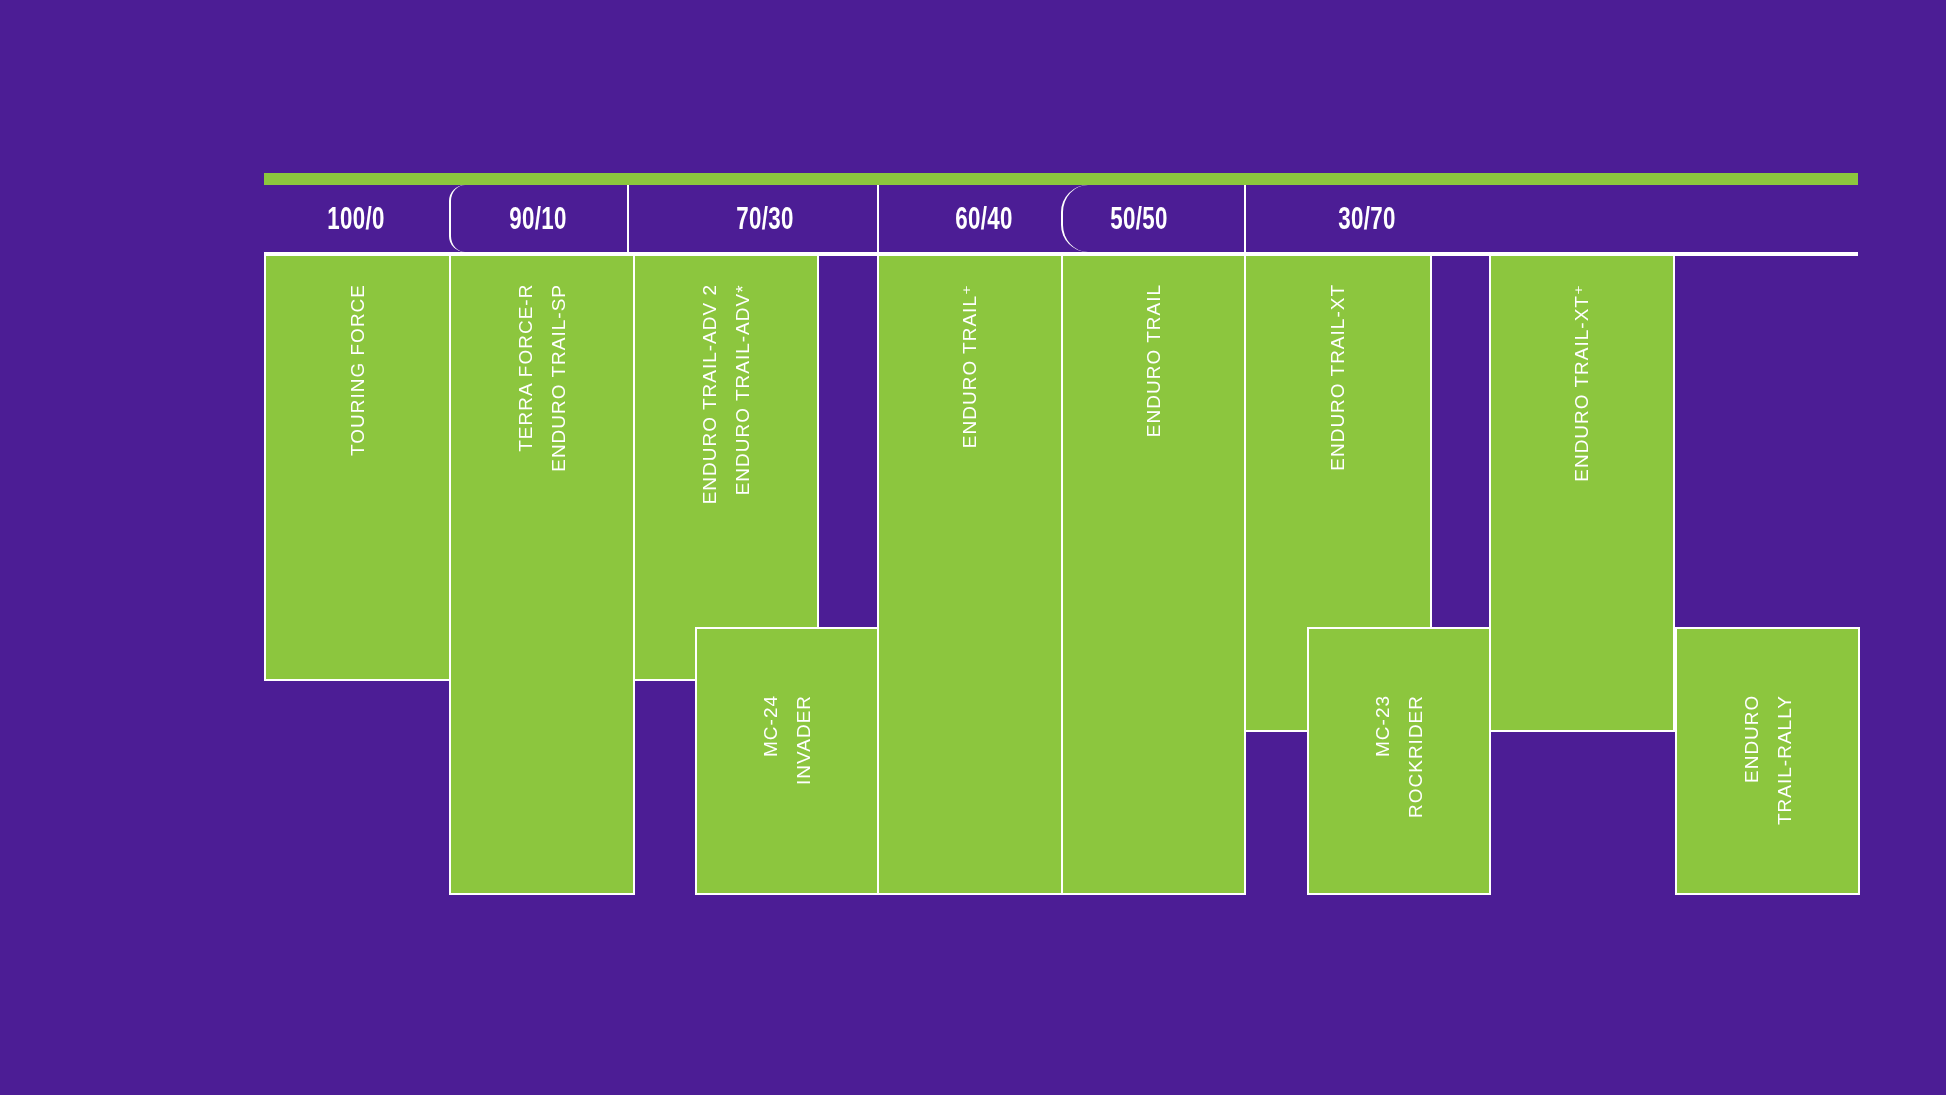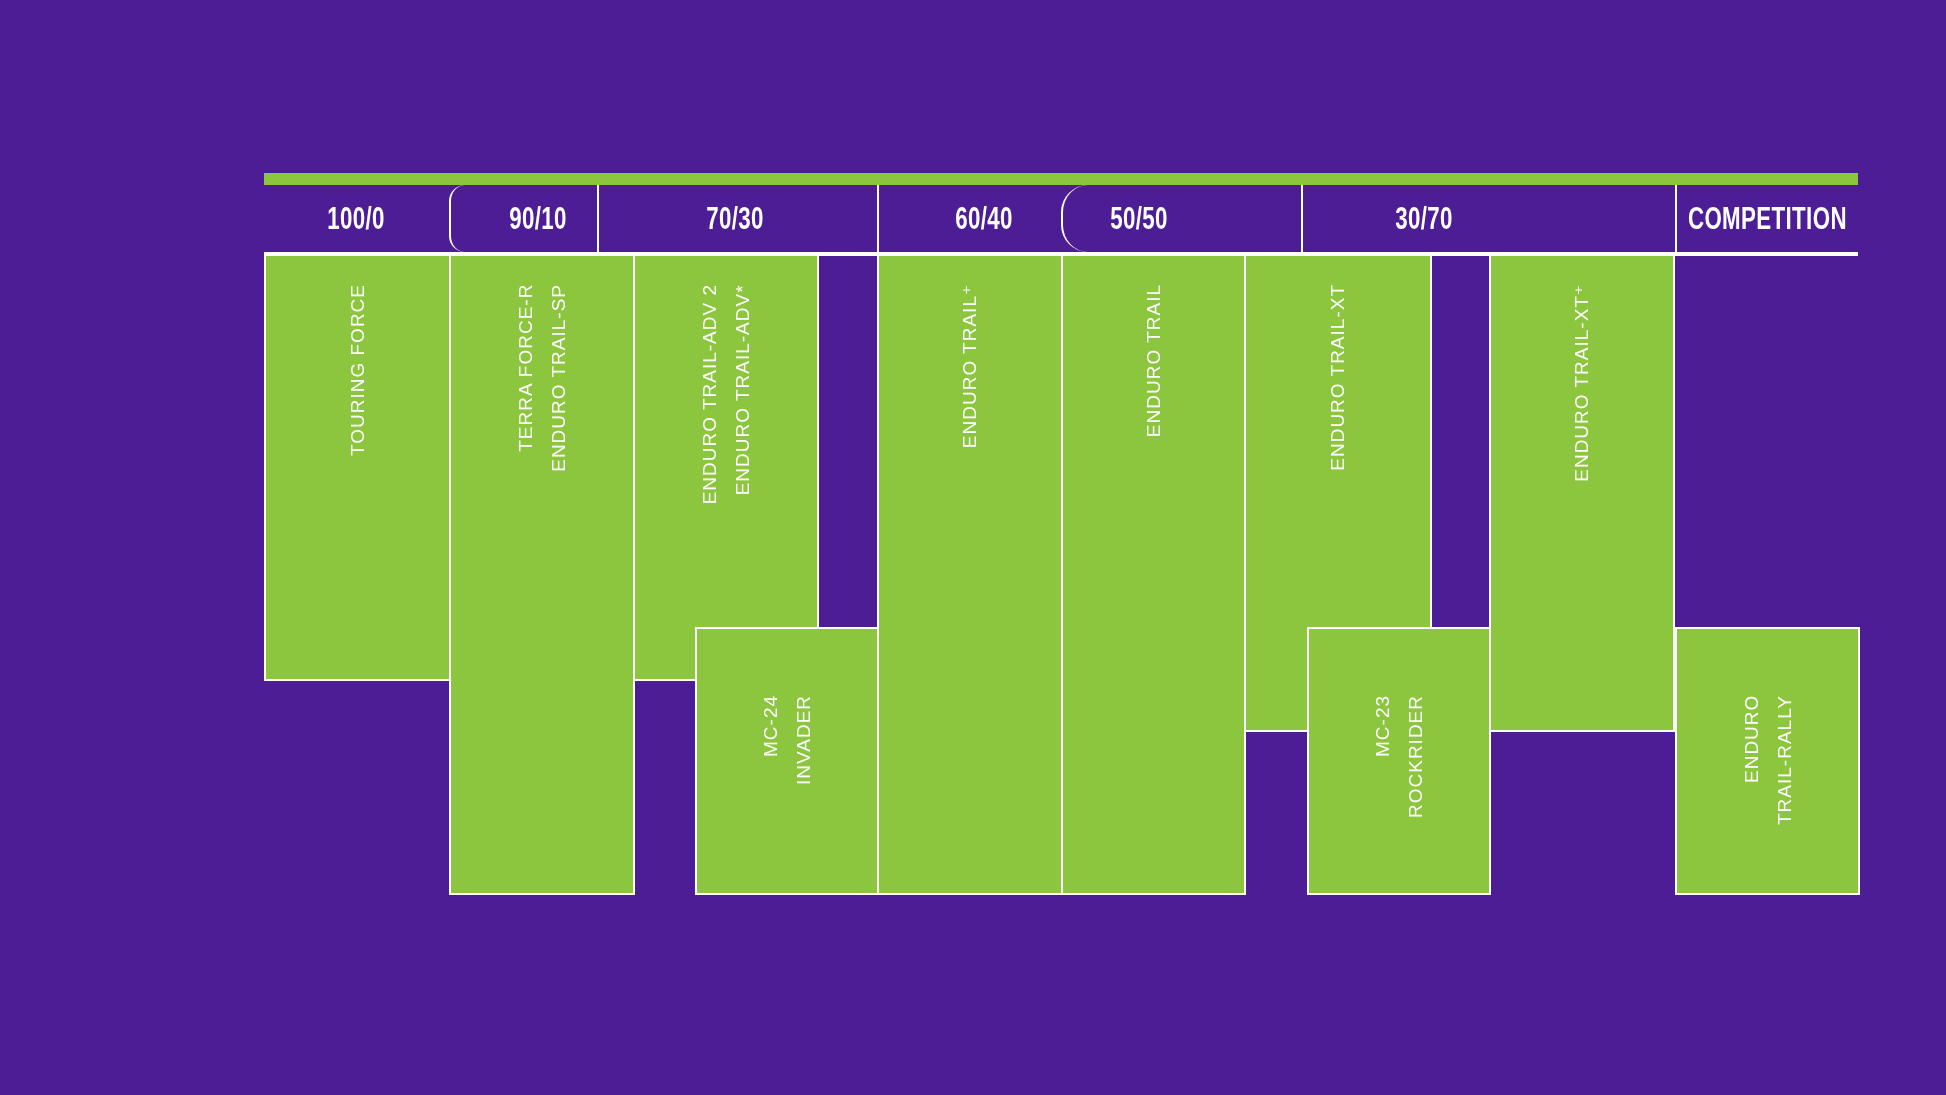--- a/index.html
+++ b/index.html
@@ -77,34 +77,31 @@
 <div id="canvas">
 
   <div class="topbar"></div>
 
   <div class="header-cell" style="left:264px;width:185px;">
     <span class="hc-label">100/0</span>
   </div>
   <div class="header-cell sep" style="left:449px;width:176px;border-radius:16px;">
     <span class="hc-label">90/10</span>
   </div>
-  <div class="header-cell sep" style="left:597px;width:275px;">
+  <div class="header-cell sep" style="left:627px;width:275px;">
     <span class="hc-label">70/30</span>
   </div>
   <div class="header-cell sep" style="left:877px;width:212px;">
     <span class="hc-label">60/40</span>
   </div>
   <div class="header-cell sep" style="left:1061px;width:154px;border-radius:27px;">
     <span class="hc-label">50/50</span>
   </div>
-  <div class="header-cell sep" style="left:1301px;width:245px;">
+  <div class="header-cell sep" style="left:1244px;width:245px;">
     <span class="hc-label">30/70</span>
-  </div>
-  <div class="header-cell sep" style="left:1675px;width:183px;">
-    <span class="hc-label">COMPETITION</span>
   </div>
 
   <div class="header-underline"></div>
 
   <div class="block" style="left:264px;top:254px;width:187px;height:427px;">
     <span class="block-label label-top">TOURING FORCE</span>
   </div>
   <div class="block" style="left:449px;top:254px;width:186px;height:641px;">
     <span class="block-label label-top">TERRA FORCE-R
 ENDURO TRAIL-SP</span>

